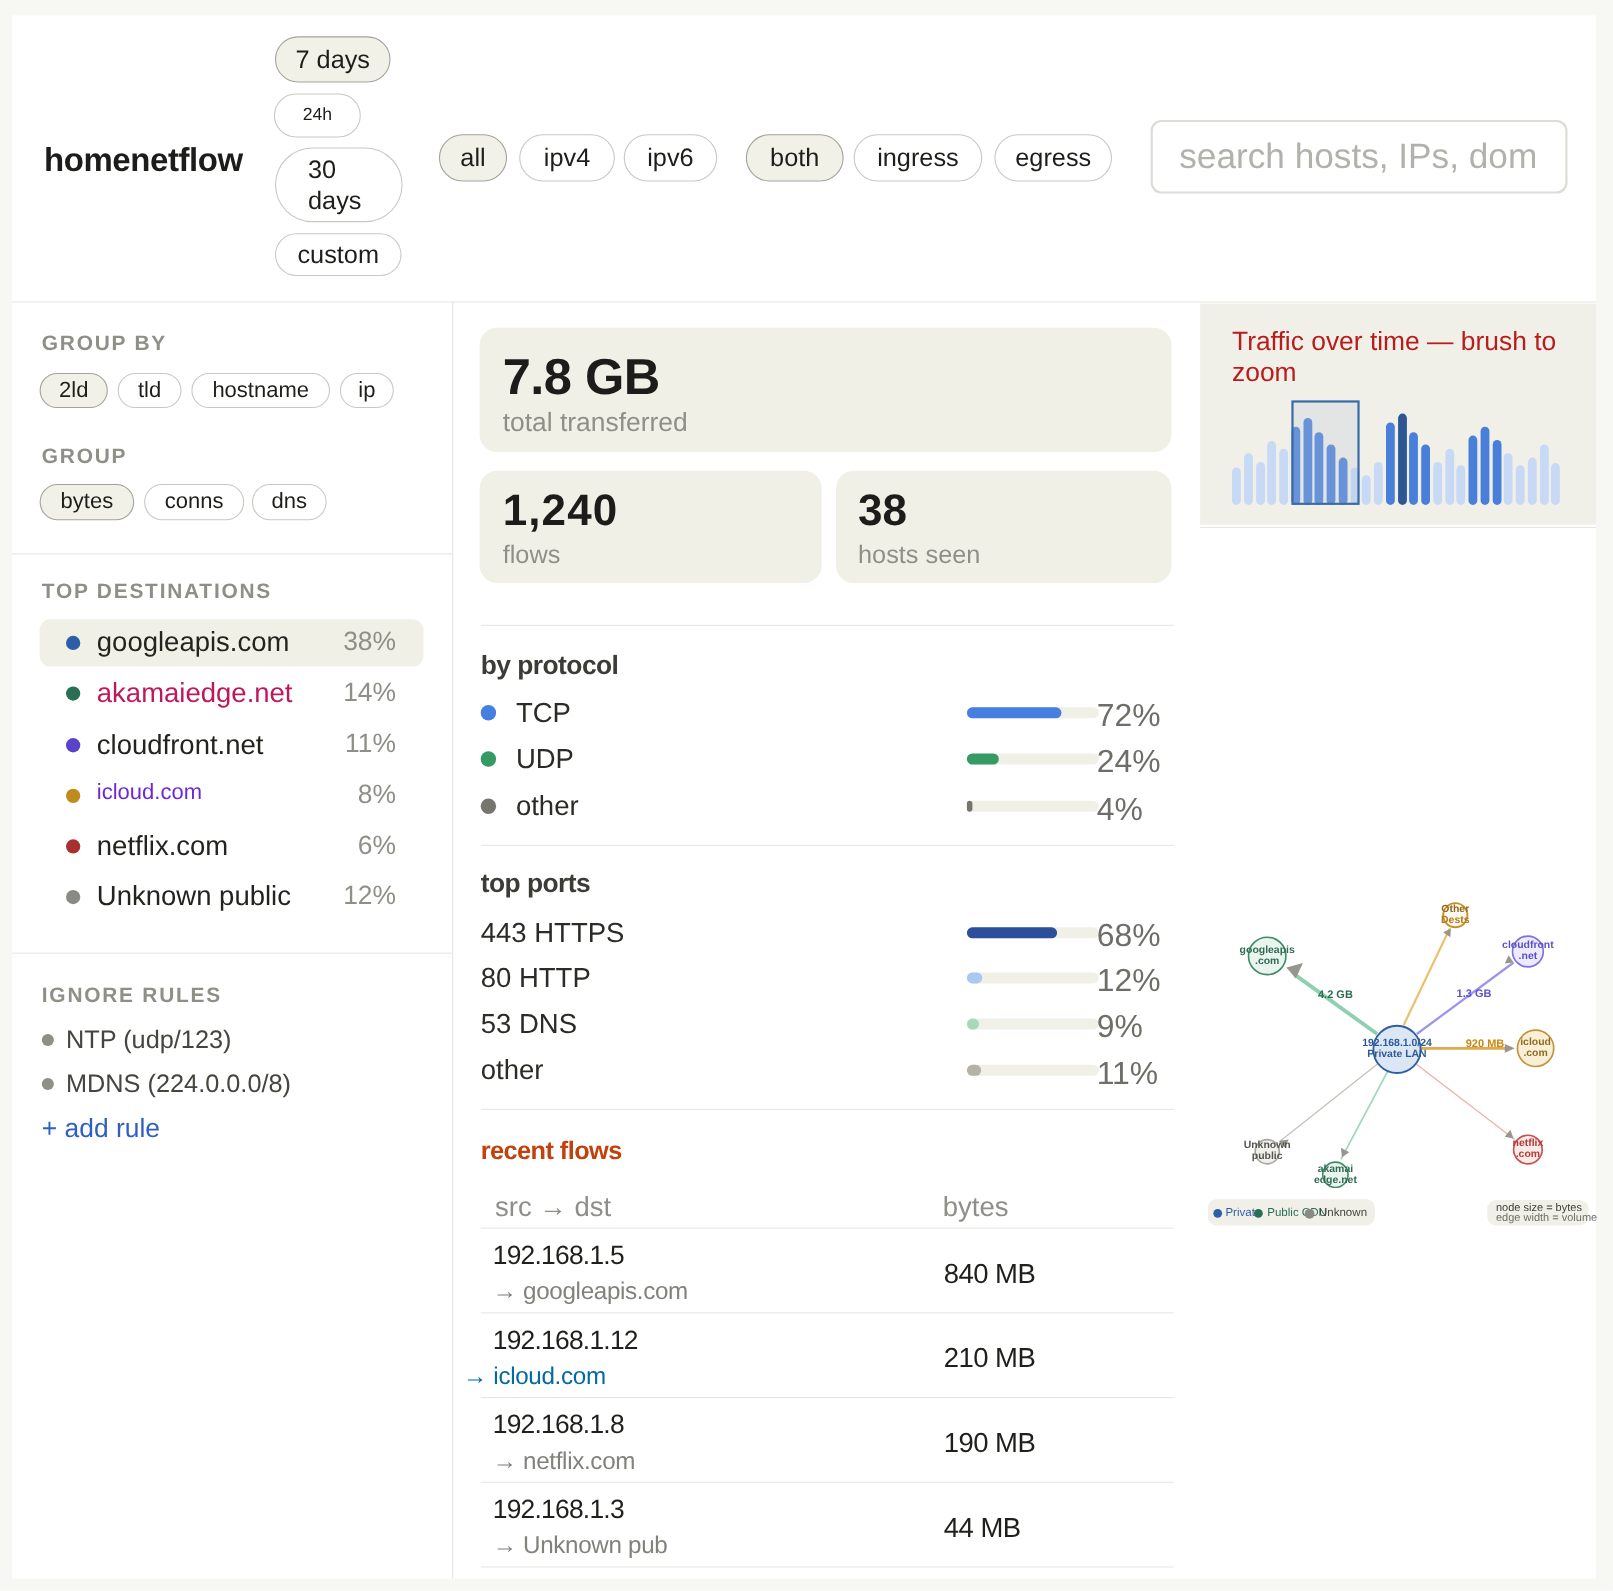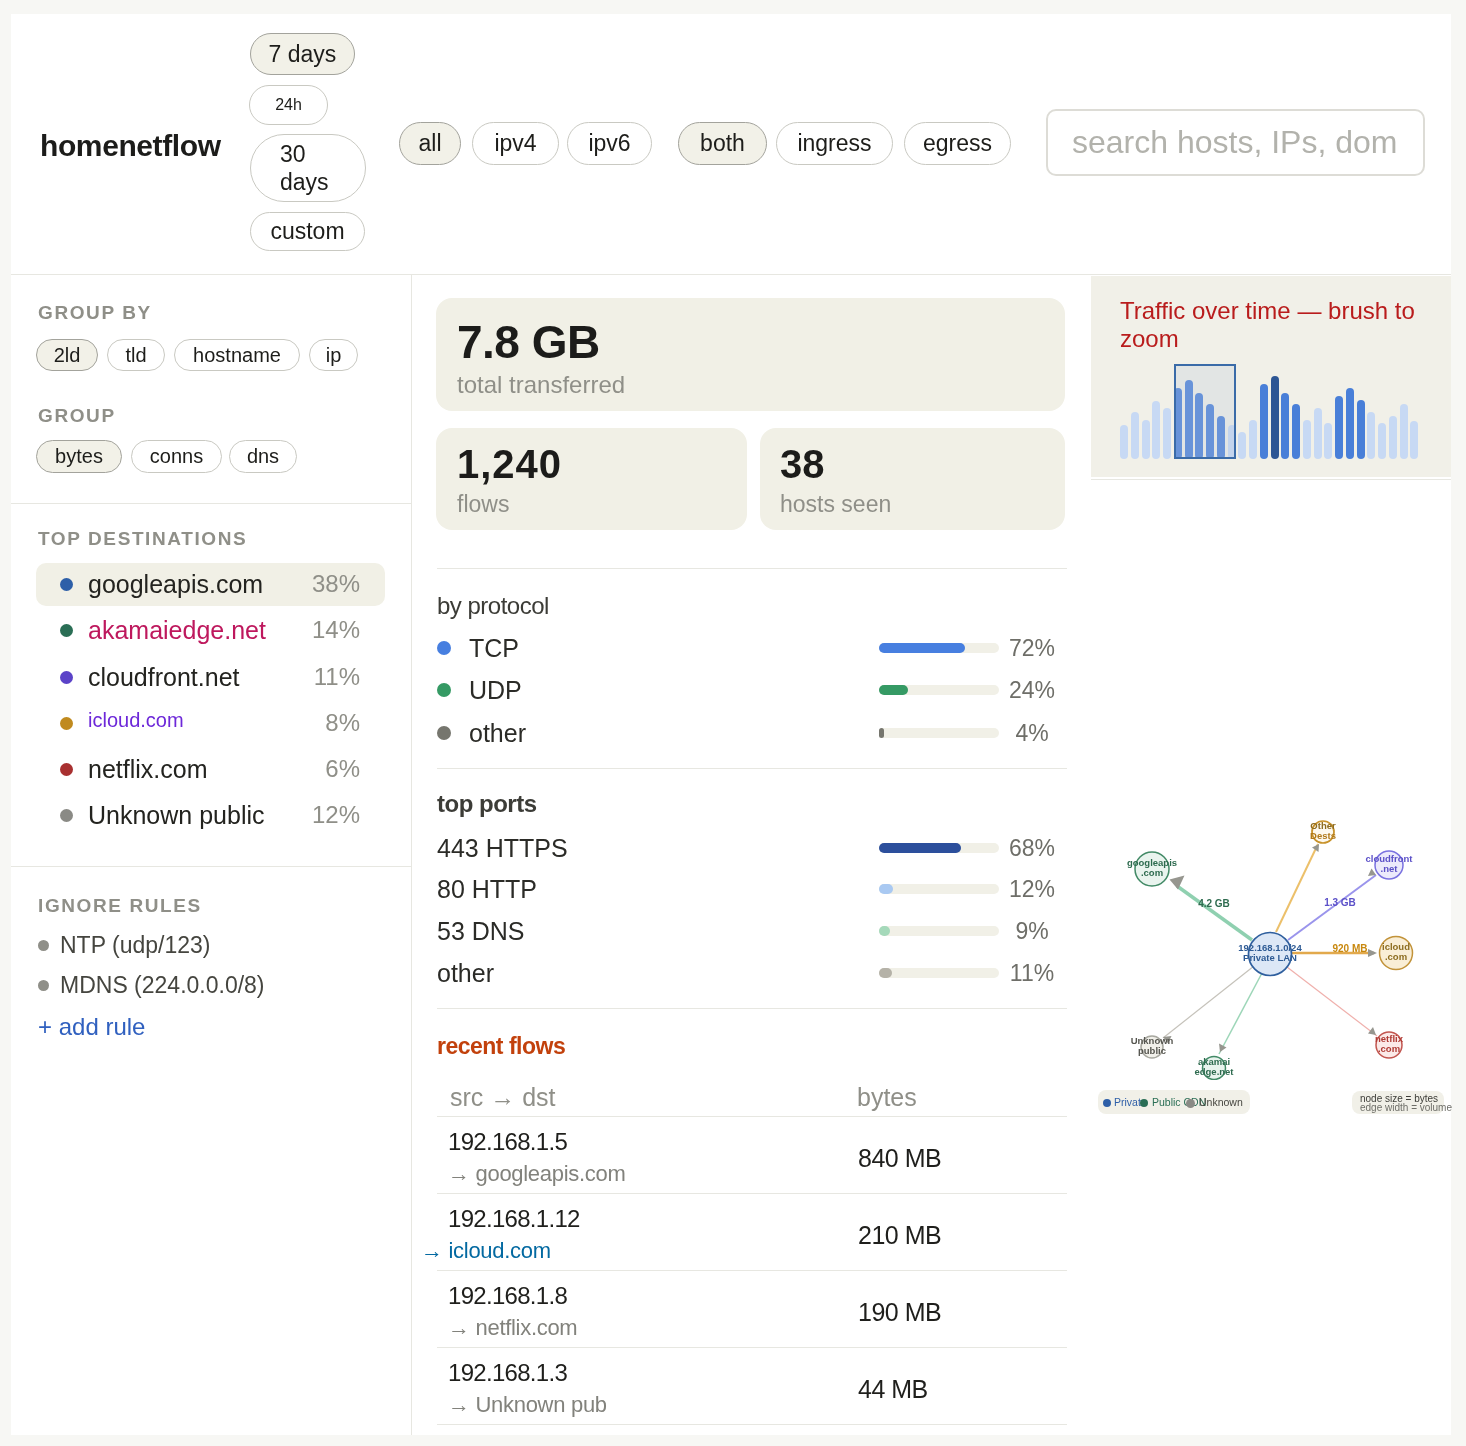--- a/index.html
+++ b/index.html
@@ -7,21 +7,21 @@
 .abs{position:absolute}
 .panel{position:absolute;left:11px;top:14px;width:1440px;height:1421px;background:#ffffff}
 .pill{position:absolute;border-radius:999px;border:1px solid #c9c9c2;background:#fff;display:flex;align-items:center;justify-content:center;color:#1d1d1a;white-space:nowrap}
 .pill.on{background:#f2f1e8;border-color:#a3a39c}
 .hline{position:absolute;background:#e7e7e1;height:1px}
 .vline{position:absolute;background:#e7e7e1;width:1px}
 .sechead{position:absolute;color:#8f8f88;font-size:19px;font-weight:700;letter-spacing:1.6px}
 .dot{position:absolute;border-radius:50%}
 .bartrack{position:absolute;width:120px;height:10px;border-radius:5px;background:#f1f0e7}
 .barfill{position:absolute;height:10px;border-radius:5px}
-.pct{position:absolute;width:70px;text-align:center;font-size:23px;color:#6e6e68}
+.pct{position:absolute;width:70px;text-align:left;font-size:29px;color:#6e6e68}
 .rowlab{position:absolute;font-size:25px;color:#2b2b27}
 .tbar{position:absolute;width:8px;border-radius:4px;bottom:0}
 </style>
 </head>
 <body>
 <div class="panel"></div>
 
 <div class="abs" style="left:40px;top:129px;font-size:30px;font-weight:700;color:#1c1c1a;letter-spacing:-0.4px">homenetflow</div>
 
 <div class="pill on" style="left:250px;top:33px;width:105px;height:42px;font-size:23px">7 days</div>
@@ -92,21 +92,21 @@
 
 <div class="abs" style="left:436px;top:428px;width:311px;height:102px;background:#f1f0e6;border-radius:16px"></div>
 <div class="abs" style="left:457px;top:442px;font-size:40px;font-weight:700;letter-spacing:1px;color:#1c1c1a">1,240</div>
 <div class="abs" style="left:457px;top:491px;font-size:23px;color:#8f8f88">flows</div>
 
 <div class="abs" style="left:760px;top:428px;width:305px;height:102px;background:#f1f0e6;border-radius:16px"></div>
 <div class="abs" style="left:780px;top:442px;font-size:40px;font-weight:700;color:#1c1c1a">38</div>
 <div class="abs" style="left:780px;top:491px;font-size:23px;color:#8f8f88">hosts seen</div>
 
 <div class="hline" style="left:437px;top:568px;width:630px"></div>
-<div class="abs" style="left:437px;top:592px;font-size:24px;font-weight:400;letter-spacing:-0.5px;color:#3c3c37">by protocol</div>
+<div class="abs" style="left:437px;top:592px;font-size:24px;font-weight:700;letter-spacing:-0.5px;color:#3c3c37">by protocol</div>
 <div id="proto">
     <div class="dot" style="left:437px;top:641px;width:14px;height:14px;background:#477fe0"></div>
     <div class="rowlab" style="left:469px;top:634px">TCP</div>
     <div class="bartrack" style="left:879px;top:643px"></div>
     <div class="barfill" style="left:879px;top:643px;width:86.39999999999999px;background:#477fe0"></div>
     <div class="pct" style="left:997px;top:635px">72%</div>
     <div class="dot" style="left:437px;top:683px;width:14px;height:14px;background:#359a64"></div>
     <div class="rowlab" style="left:469px;top:676px">UDP</div>
     <div class="bartrack" style="left:879px;top:685px"></div>
     <div class="barfill" style="left:879px;top:685px;width:28.799999999999997px;background:#359a64"></div>

